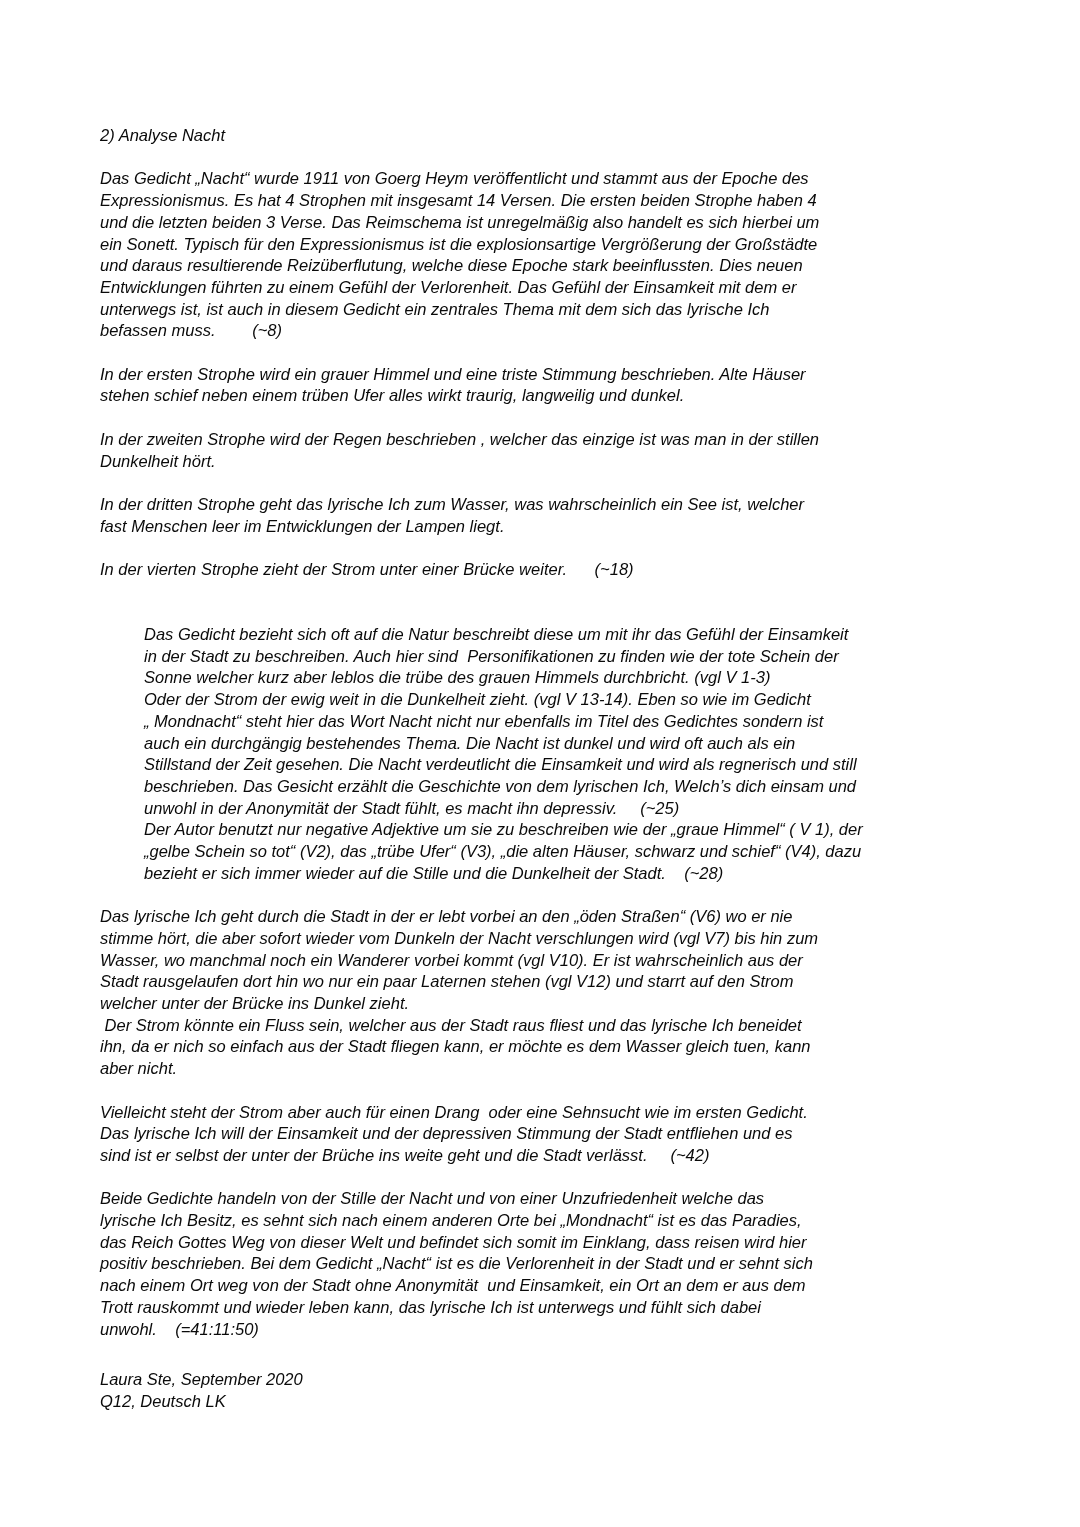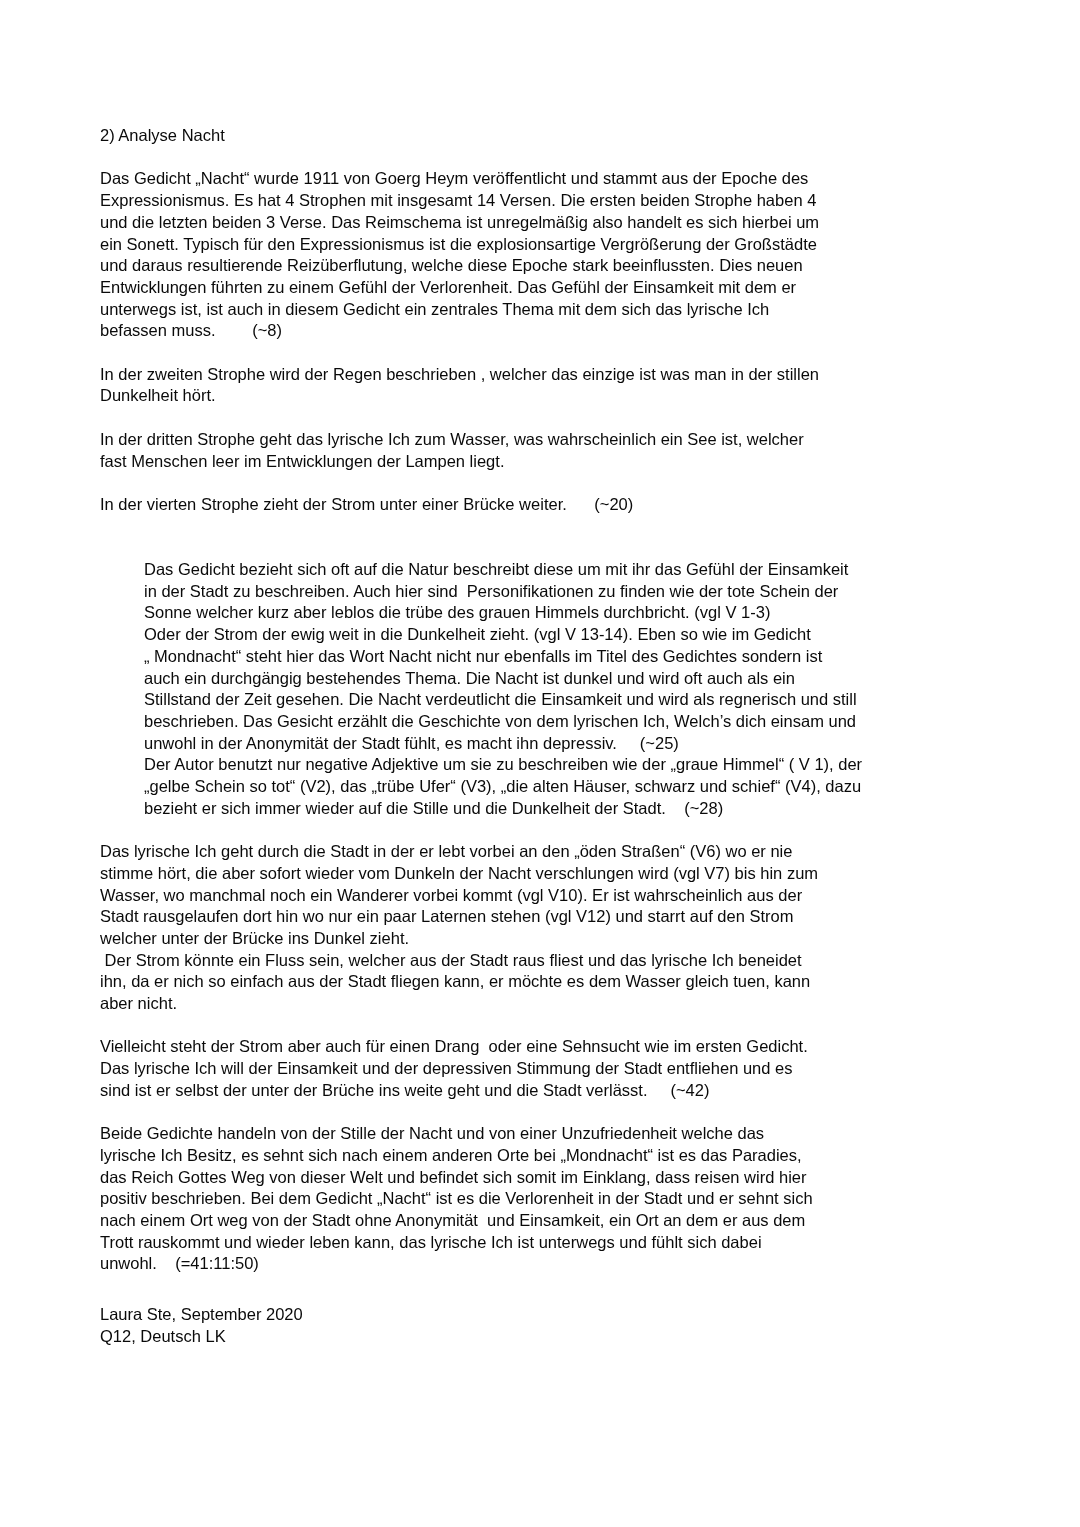--- a/index.html
+++ b/index.html
@@ -14,20 +14,21 @@
     font-family: "Liberation Sans", "DejaVu Sans", sans-serif;
     color: #0a0a0a;
     -webkit-font-smoothing: antialiased;
   }
   .page {
     box-sizing: border-box;
     width: 1080px;
     height: 1527px;
     padding: 125px 64px 0 100px;
     background: #ffffff;
+    font-style: italic;
   }
   .doc-title,
   .para,
   .signature {
     white-space: pre-wrap;
     font-size: 16.5px;
     line-height: 21.7px;
     margin: 0 0 21.7px 0;
     max-width: 940px;
   }
@@ -48,28 +49,30 @@
 
   <div class="para">Das Gedicht „Nacht“ wurde 1911 von Goerg Heym veröffentlicht und stammt aus der Epoche des
 Expressionismus. Es hat 4 Strophen mit insgesamt 14 Versen. Die ersten beiden Strophe haben 4
 und die letzten beiden 3 Verse. Das Reimschema ist unregelmäßig also handelt es sich hierbei um
 ein Sonett. Typisch für den Expressionismus ist die explosionsartige Vergrößerung der Großstädte
 und daraus resultierende Reizüberflutung, welche diese Epoche stark beeinflussten. Dies neuen
 Entwicklungen führten zu einem Gefühl der Verlorenheit. Das Gefühl der Einsamkeit mit dem er
 unterwegs ist, ist auch in diesem Gedicht ein zentrales Thema mit dem sich das lyrische Ich
 befassen muss.        (~8)</div>
 
+  <div class="para">In der ersten Strophe wird ein grauer Himmel und eine triste Stimmung beschrieben. Alte Häuser
+stehen schief neben einem trüben Ufer alles wirkt traurig, langweilig und dunkel.</div>
 
   <div class="para">In der zweiten Strophe wird der Regen beschrieben , welcher das einzige ist was man in der stillen
 Dunkelheit hört.</div>
 
   <div class="para">In der dritten Strophe geht das lyrische Ich zum Wasser, was wahrscheinlich ein See ist, welcher
 fast Menschen leer im Entwicklungen der Lampen liegt.</div>
 
-  <div class="para">In der vierten Strophe zieht der Strom unter einer Brücke weiter.      (~20)</div>
+  <div class="para">In der vierten Strophe zieht der Strom unter einer Brücke weiter.      (~18)</div>
 
   <div class="para extra-gap">Das Gedicht bezieht sich oft auf die Natur beschreibt diese um mit ihr das Gefühl der Einsamkeit
 in der Stadt zu beschreiben. Auch hier sind  Personifikationen zu finden wie der tote Schein der
 Sonne welcher kurz aber leblos die trübe des grauen Himmels durchbricht. (vgl V 1-3)
 Oder der Strom der ewig weit in die Dunkelheit zieht. (vgl V 13-14). Eben so wie im Gedicht
 „ Mondnacht“ steht hier das Wort Nacht nicht nur ebenfalls im Titel des Gedichtes sondern ist
 auch ein durchgängig bestehendes Thema. Die Nacht ist dunkel und wird oft auch als ein
 Stillstand der Zeit gesehen. Die Nacht verdeutlicht die Einsamkeit und wird als regnerisch und still
 beschrieben. Das Gesicht erzählt die Geschichte von dem lyrischen Ich, Welch’s dich einsam und
 unwohl in der Anonymität der Stadt fühlt, es macht ihn depressiv.     (~25)

